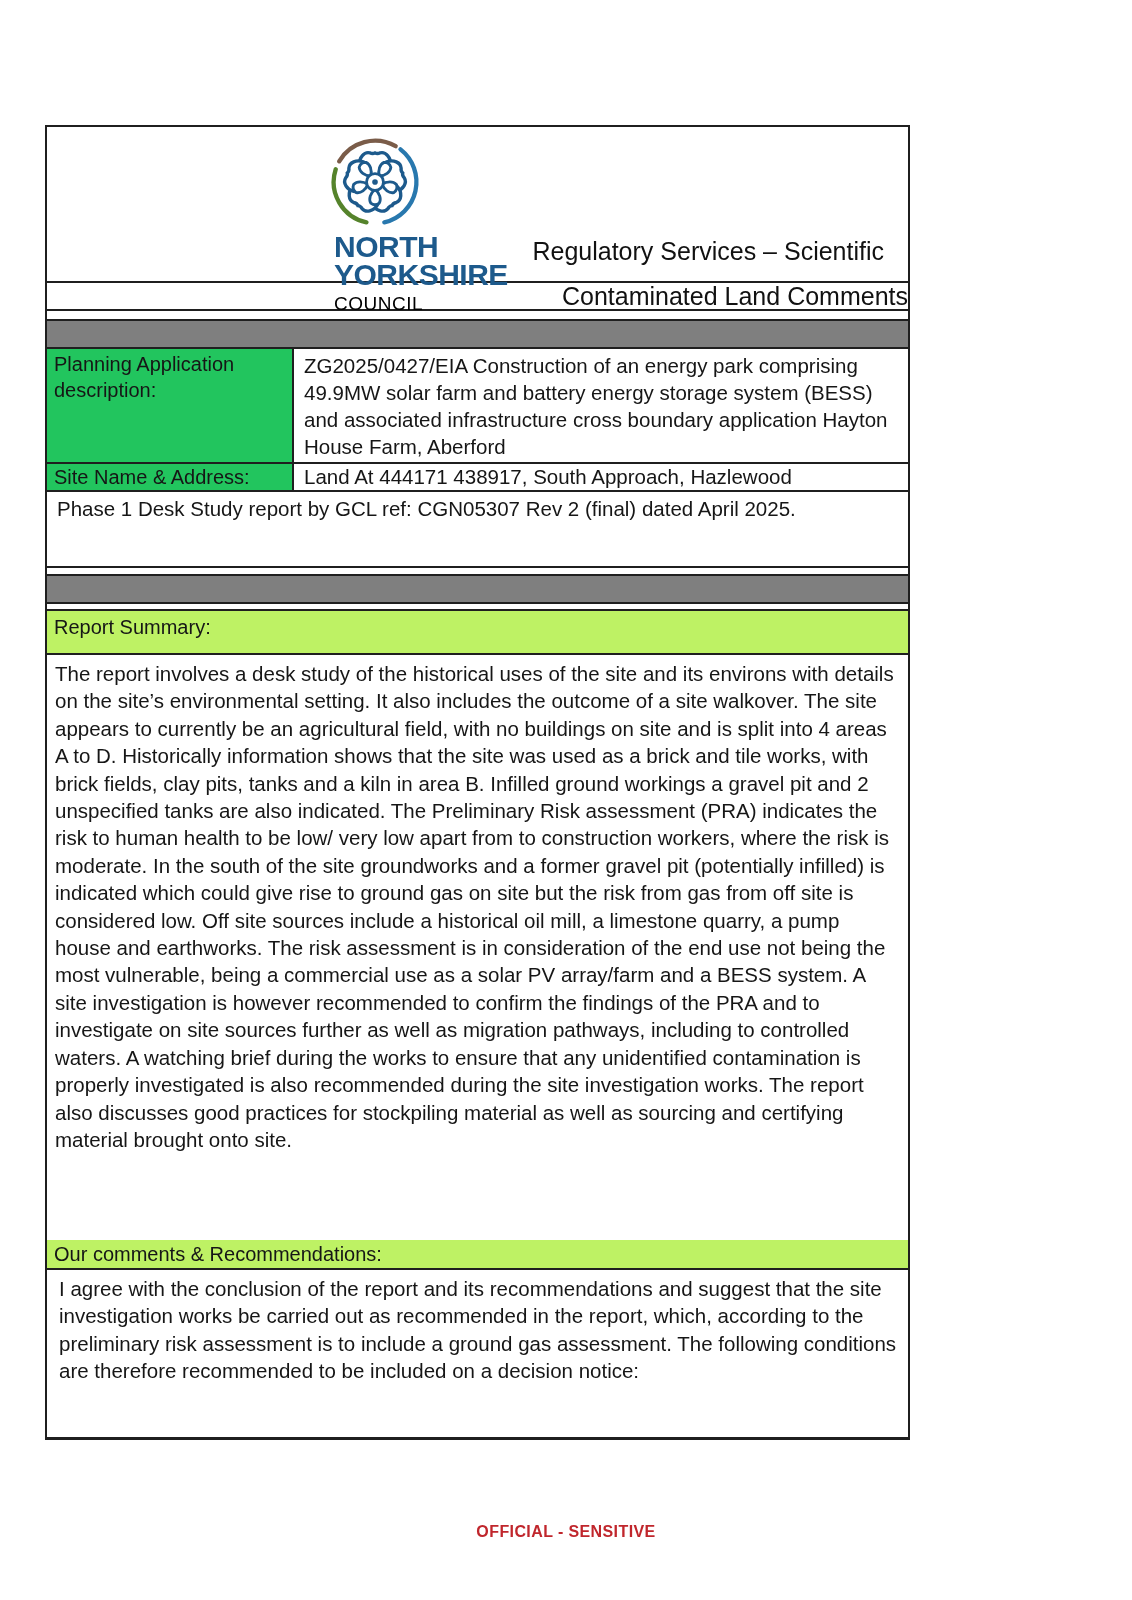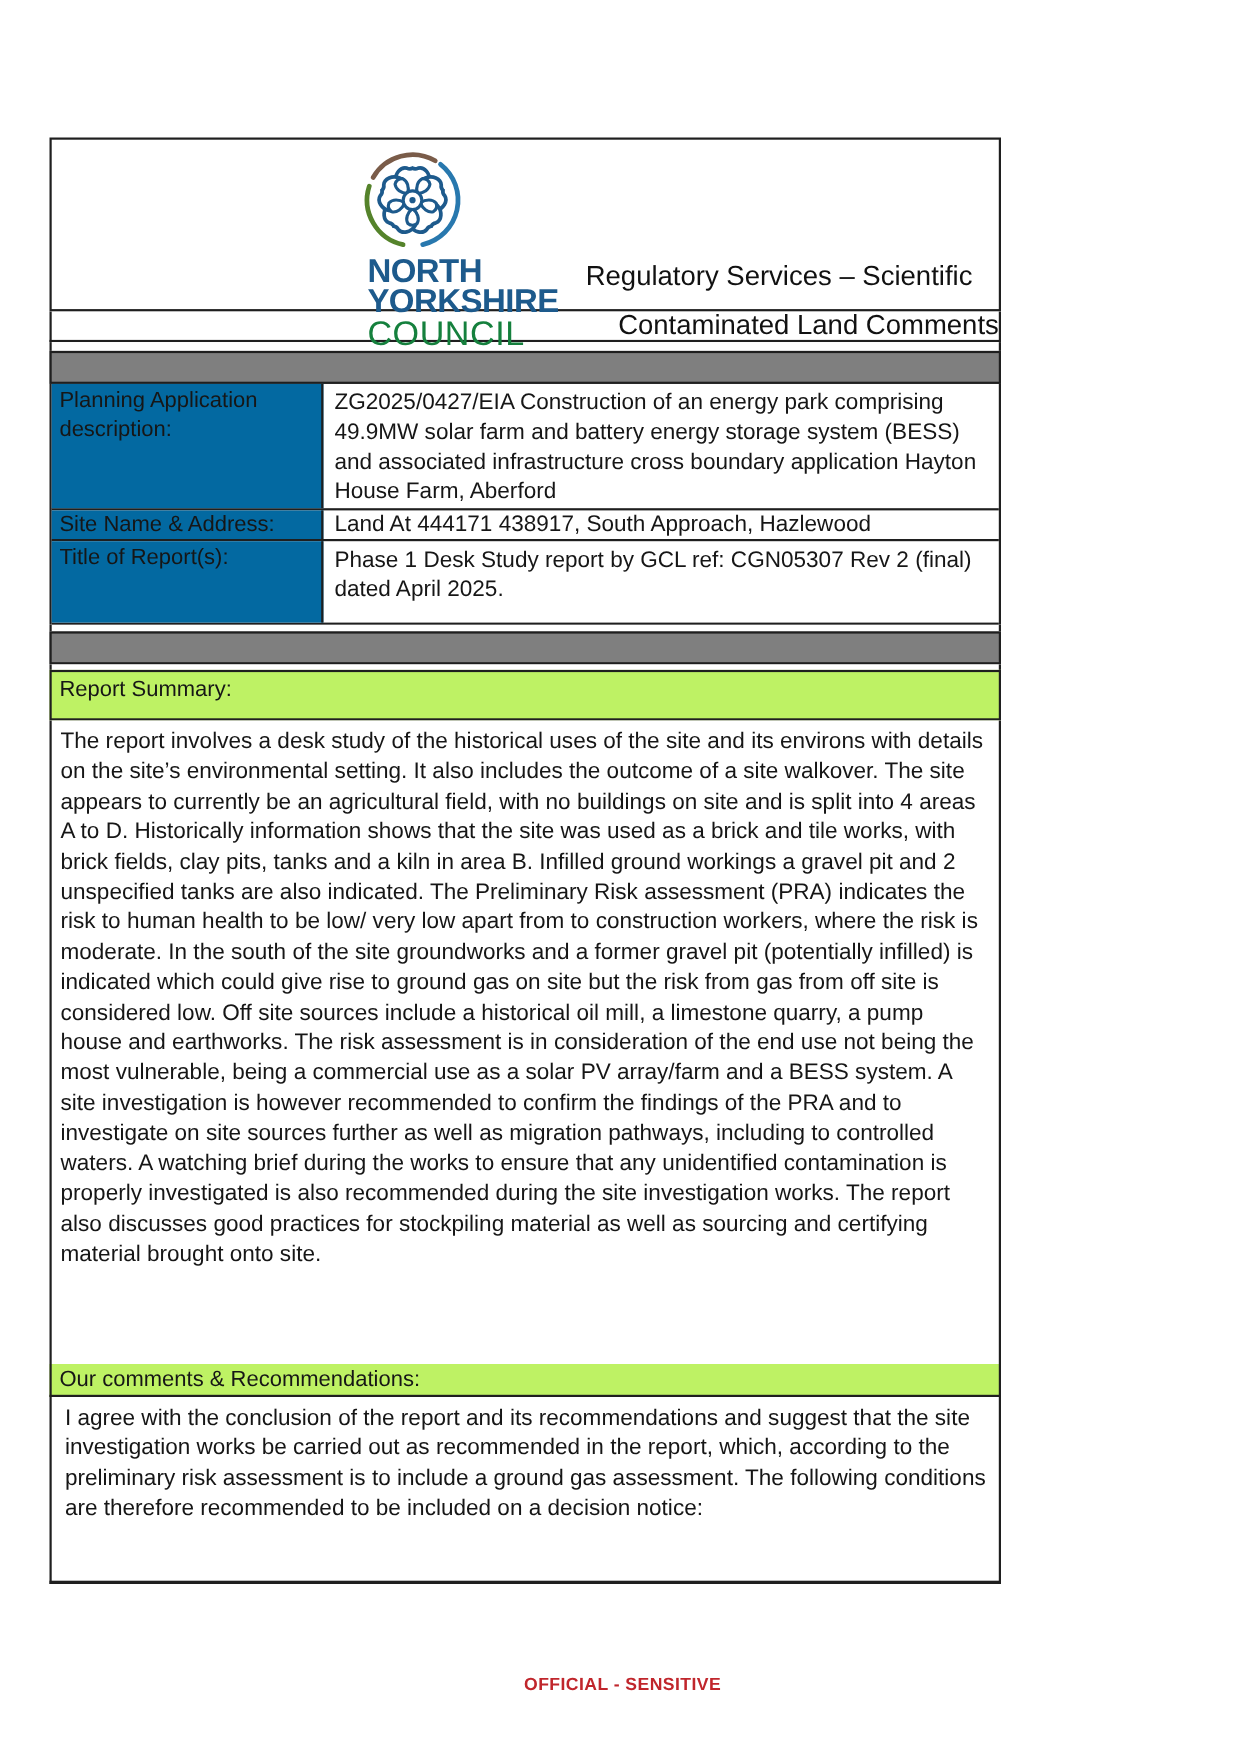--- a/index.html
+++ b/index.html
@@ -14,40 +14,40 @@
 
   
   .letterhead { height: 158px; border: 2px solid #1f1f1f; position: relative; background: #fff; }
   .logo-row { display: flex; margin: 7px 0 0 281px; align-items: flex-start; flex-direction: column; }
   .rose-svg { width: 94px; height: 96px; flex: 0 0 auto; }
   .logo-text { margin-left: 6px; margin-top: 3px; }
   .logo-l1, .logo-l2 {
     font-size: 30px; font-weight: bold; color: #1d5a8c;
     line-height: 28px; letter-spacing: -0.5px;
   }
-  .logo-l3 { font-size: 31px; font-weight: normal; color: #15803d; line-height: 30px; letter-spacing: 0.5px; }
+  .logo-l3 { font-size: 19px; font-weight: normal; color: #000000; line-height: 30px; letter-spacing: 0.5px; }
   .dept { position: absolute; right: 24px; bottom: 15px; font-size: 25px; color: #111; }
 
   
   .doc-title {
     border: 2px solid #1f1f1f; border-top: none; height: 28px;
     text-align: right; font-size: 25px; line-height: 27px; color: #111;
   }
   .gap-row { border-left: 2px solid #1f1f1f; border-right: 2px solid #1f1f1f; background: #fff; }
   .gap-a { height: 8px; }
   .gap-b { height: 6px; }
   .gap-c { height: 5px; }
 
   .bar { height: 30px; background: #7f7f7f; border: 2px solid #1f1f1f; }
 
   
   .info-table { border-left: 2px solid #1f1f1f; border-right: 2px solid #1f1f1f; }
   .irow { display: flex; border-bottom: 2px solid #1f1f1f; align-items: stretch; }
   .cell-label {
-    width: 247px; flex: 0 0 247px; background: #0369a1;
+    width: 247px; flex: 0 0 247px; background: #22c55e;
     border-right: 2px solid #1f1f1f;
     padding: 2px 6px 2px 7px; font-size: 20px; line-height: 26px; color: #161616;
   }
   .cell-value { flex: 1 1 auto; padding: 3px 8px 2px 10px; font-size: 20.5px; line-height: 27px; color: #161616; }
   .irow-1 { min-height: 110px; }
   .irow-2 { min-height: 27px; }
   .irow-2 .cell-value, .irow-2 .cell-label { padding-top: 0; padding-bottom: 0; line-height: 26px; }
   .irow-3 { min-height: 76px; }
 
   
@@ -115,21 +115,20 @@
   <div class="info-table">
     <div class="irow irow-1">
       <div class="cell-label">Planning Application description:</div>
       <div class="cell-value">ZG2025/0427/EIA Construction of an energy park comprising 49.9MW solar farm and battery energy storage system (BESS) and associated infrastructure cross boundary application Hayton House Farm, Aberford</div>
     </div>
     <div class="irow irow-2">
       <div class="cell-label">Site Name &amp; Address:</div>
       <div class="cell-value">Land At 444171 438917, South Approach, Hazlewood</div>
     </div>
     <div class="irow irow-3">
-      <div class="cell-label">Title of Report(s):</div>
       <div class="cell-value">Phase 1 Desk Study report by GCL ref: CGN05307 Rev 2 (final) dated April 2025.</div>
     </div>
   </div>
 
   <div class="gap-row gap-b"></div>
   <div class="bar"></div>
   <div class="gap-row gap-c"></div>
 
   <div class="section-header sh-summary">Report Summary:</div>
   <div class="section-body sb-summary">The report involves a desk study of the historical uses of the site and its environs with details on the site’s environmental setting. It also includes the outcome of a site walkover. The site appears to currently be an agricultural field, with no buildings on site and is split into 4 areas A to D. Historically information shows that the site was used as a brick and tile works, with brick fields, clay pits, tanks and a kiln in area B. Infilled ground workings a gravel pit and 2 unspecified tanks are also indicated. The Preliminary Risk assessment (PRA) indicates the risk to human health to be low/ very low apart from to construction workers, where the risk is moderate. In the south of the site groundworks and a former gravel pit (potentially infilled) is indicated which could give rise to ground gas on site but the risk from gas from off site is considered low. Off site sources include a historical oil mill, a limestone quarry, a pump house and earthworks. The risk assessment is in consideration of the end use not being the most vulnerable, being a commercial use as a solar PV array/farm and a BESS system. A site investigation is however recommended to confirm the findings of the PRA and to investigate on site sources further as well as migration pathways, including to controlled waters. A watching brief during the works to ensure that any unidentified contamination is properly investigated is also recommended during the site investigation works. The report also discusses good practices for stockpiling material as well as sourcing and certifying material brought onto site.</div>

